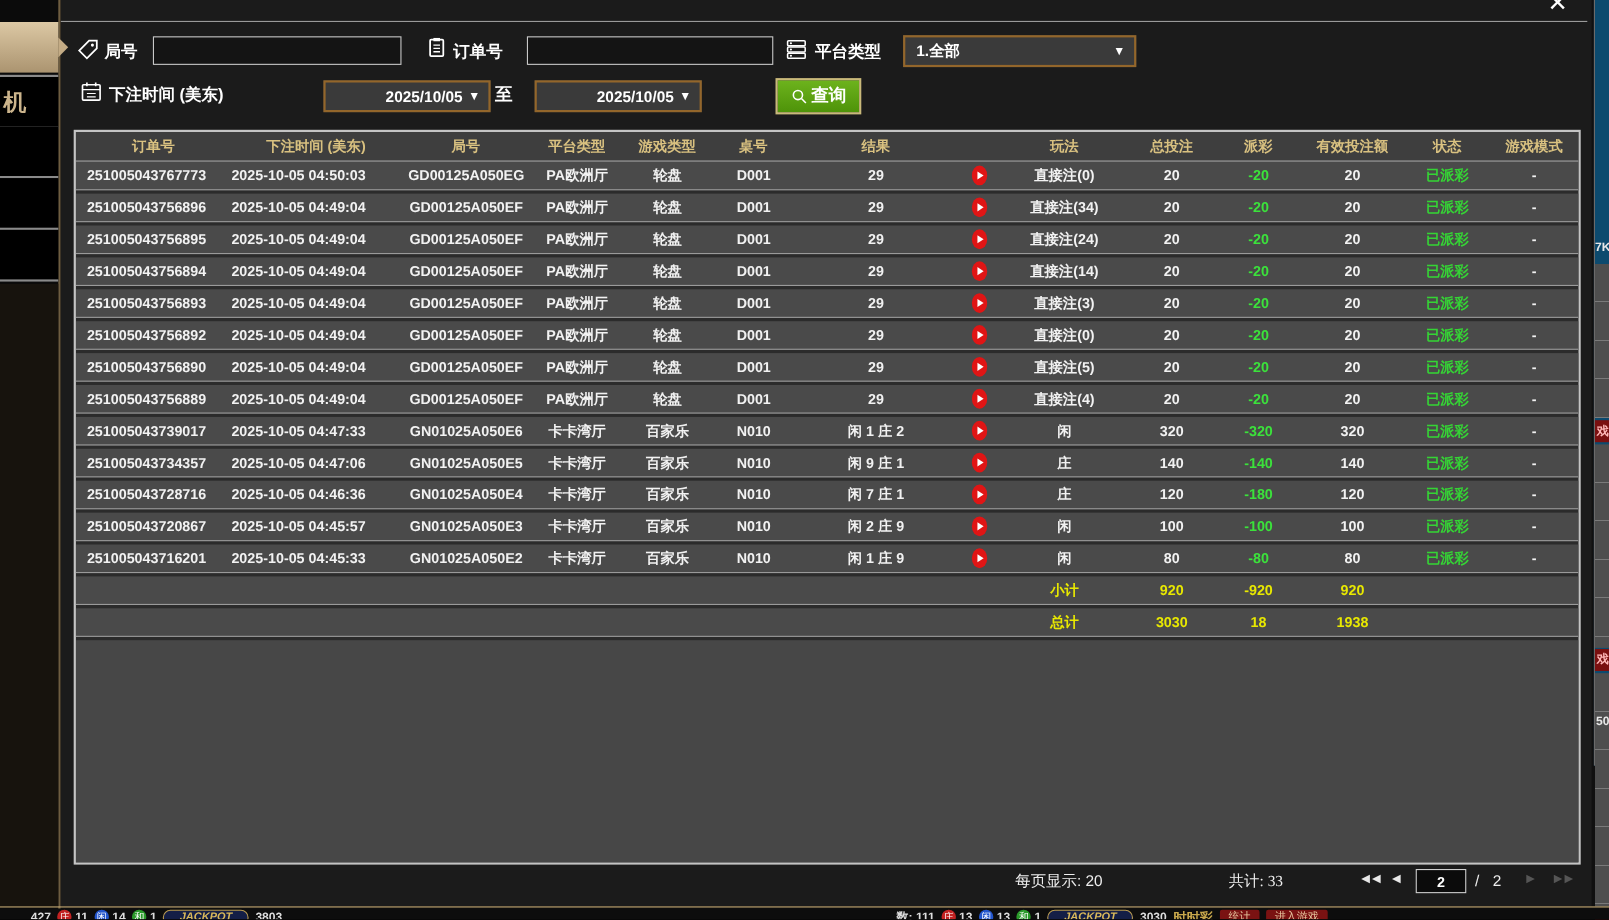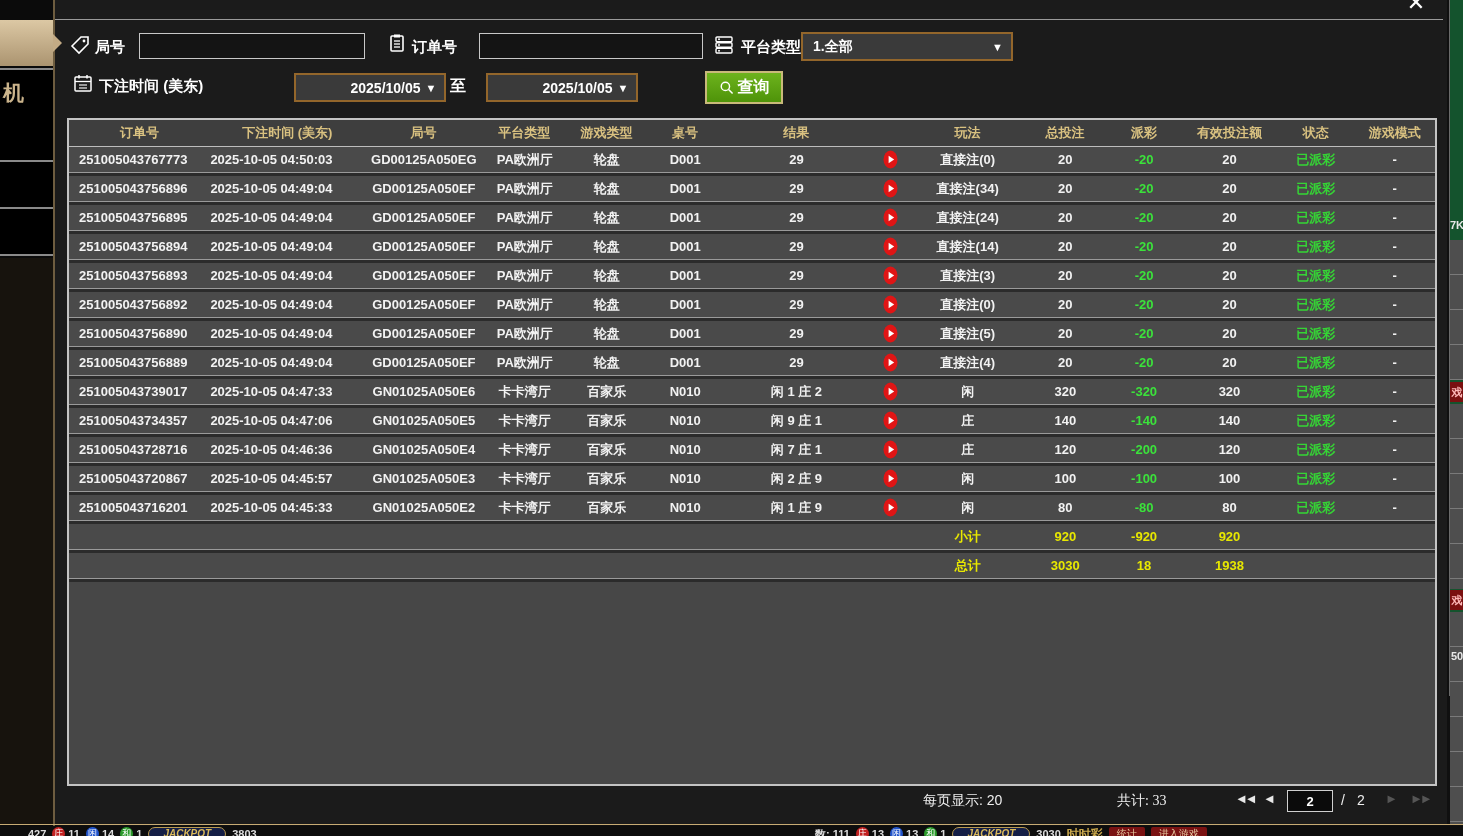--- a/index.html
+++ b/index.html
@@ -65,21 +65,21 @@
 
   
   .pag{position:absolute;top:790px;left:0;width:1388px;height:24px;font-size:14px;color:#eee;}
   .pag .lbl{position:absolute;top:2px;white-space:nowrap;}
   .pag .nav{position:absolute;top:1px;font-size:13px;cursor:pointer;letter-spacing:-3px;}
   .pag .lit{color:#e8e8e8;} .pag .dim{color:#555;}
   .page-input{position:absolute;left:1232px;top:0;width:40px;height:18px;background:#0b0b0b;
               border:1px solid #d0d0d0;color:#fff;font-size:13px;font-weight:bold;text-align:center;}
 
   
-  .right-strip{position:absolute;left:1449px;top:0;width:14px;height:696px;background:#14532d;
+  .right-strip{position:absolute;left:1449px;top:0;width:14px;height:696px;background:#0c4a6e;
                border-left:1px solid #6a6a6a;z-index:1;}
   .rs-gray{position:absolute;left:0;width:14px;
            background:repeating-linear-gradient(#4e4e4e 0 34px,#7a7a7a 34px 35px);}
   .rs-red{position:absolute;left:0;width:14px;height:20px;background:#7a1010;color:#ffb9b9;
           font-size:11px;font-weight:bold;text-align:center;line-height:20px;overflow:hidden;}
   .rs-txt{position:absolute;left:0;width:14px;color:#e8e8e8;font-size:11px;font-weight:bold;
           text-align:center;overflow:hidden;}
   .bottom-line{position:absolute;left:0;top:824px;width:1463px;border-top:1px solid #c7ab74;z-index:7;}
   .bottom-strip{position:absolute;left:0;top:826px;width:1463px;height:10px;background:#0d0d0d;
                 overflow:hidden;z-index:7;}
@@ -134,21 +134,21 @@
 
     <svg class="ficon" style="left:659px;top:35px;" viewBox="0 0 20 20">
       <rect x="2" y="2" width="16" height="4.6" rx="1" fill="none" stroke="#fff" stroke-width="1.4"></rect>
       <rect x="2" y="7.7" width="16" height="4.6" rx="1" fill="none" stroke="#fff" stroke-width="1.4"></rect>
       <rect x="2" y="13.4" width="16" height="4.6" rx="1" fill="none" stroke="#fff" stroke-width="1.4"></rect>
       <circle cx="5" cy="4.3" r="1" fill="#fff"></circle>
         <circle cx="5" cy="10" r="1" fill="#fff"></circle>
         <circle cx="5" cy="15.7" r="1" fill="#fff"></circle>
     </svg>
     <div class="flabel" style="left:686px;top:38px;">平台类型</div>
-    <div class="drop" style="left:746px;top:32px;width:208px;text-align:right;">
+    <div class="drop" style="left:766px;top:32px;width:208px;text-align:right;">
       <span class="txt">1.全部</span>
       <span class="arr">▼</span>
     </div>
 
     <svg class="ficon" style="left:18px;top:73px;" viewBox="0 0 20 20">
       <rect x="2" y="4" width="16" height="14" rx="1" fill="none" stroke="#fff" stroke-width="1.5"></rect>
       <line x1="2" y1="8.5" x2="18" y2="8.5" stroke="#fff" stroke-width="1.3"></line>
       <line x1="6" y1="2" x2="6" y2="5.5" stroke="#fff" stroke-width="1.5"></line>
       <line x1="14" y1="2" x2="14" y2="5.5" stroke="#fff" stroke-width="1.5"></line>
       <line x1="6" y1="12" x2="14" y2="12" stroke="#fff" stroke-width="1.1"></line>
@@ -409,21 +409,21 @@
             <div class="cell c5">N010</div>
             <div class="cell c6">闲 7 庄 1</div>
             <div class="cell c7">
               <svg width="15" height="19" viewBox="0 0 15 19">
                 <ellipse cx="7.5" cy="9.5" rx="7" ry="9" fill="#e01515"></ellipse>
                 <path d="M5.6 5.8 L11.2 9.5 L5.6 13.2 Z" fill="#fff"></path>
               </svg>
             </div>
             <div class="cell c8">庄</div>
             <div class="cell c9">120</div>
-            <div class="cell c10">-200</div>
+            <div class="cell c10">-180</div>
             <div class="cell c11">120</div>
             <div class="cell c12">已派彩</div>
             <div class="cell c13">-</div>
           </div>
           <div class="trow data">
             <div class="cell c0">251005043720867</div>
             <div class="cell c1">2025-10-05 04:45:57</div>
             <div class="cell c2">GN01025A050E3</div>
             <div class="cell c3">卡卡湾厅</div>
             <div class="cell c4">百家乐</div>

